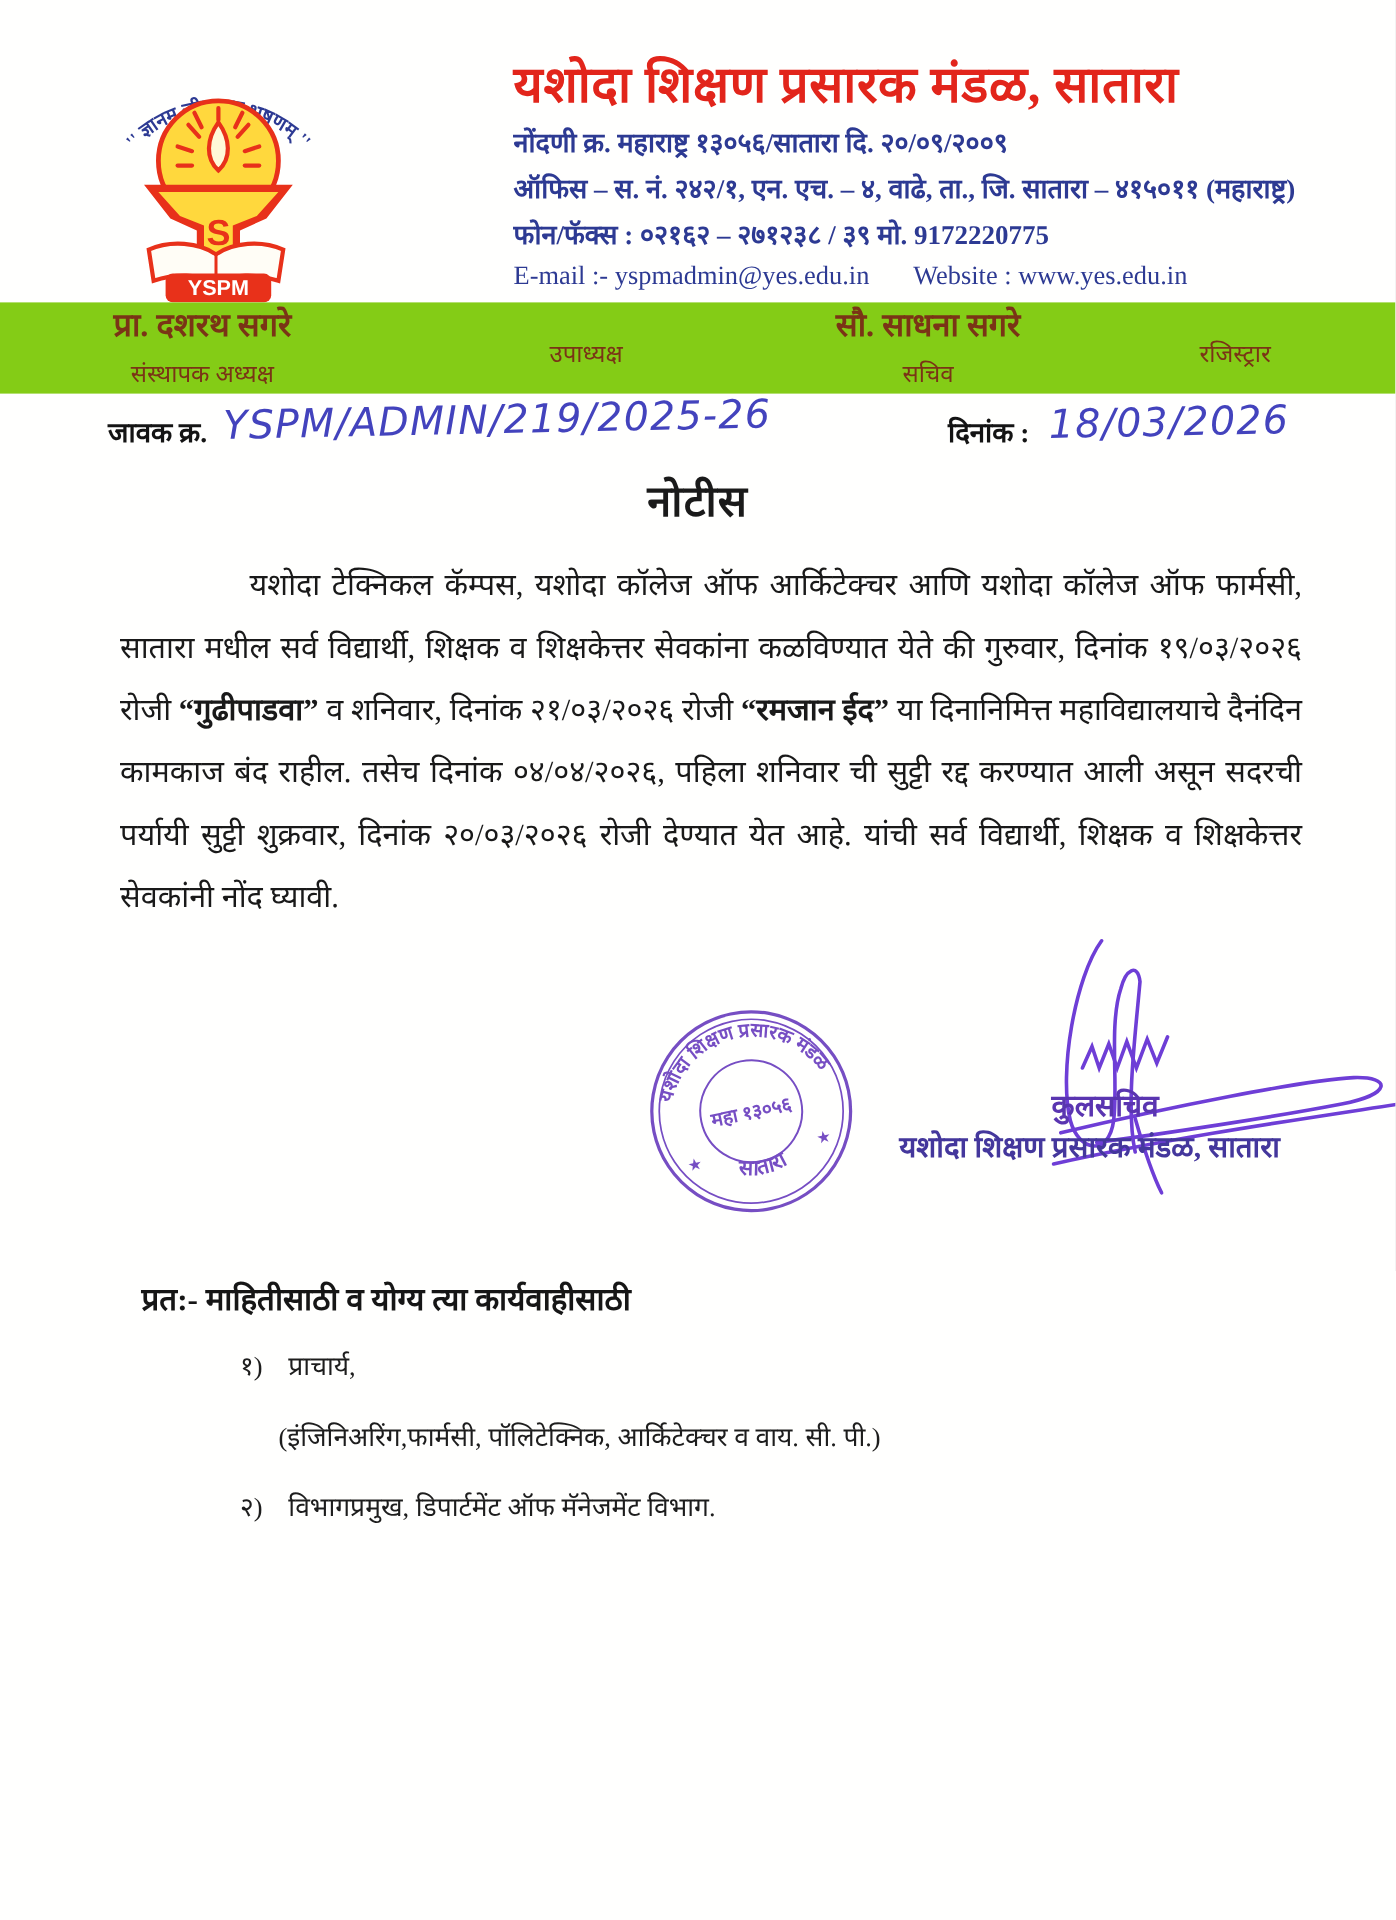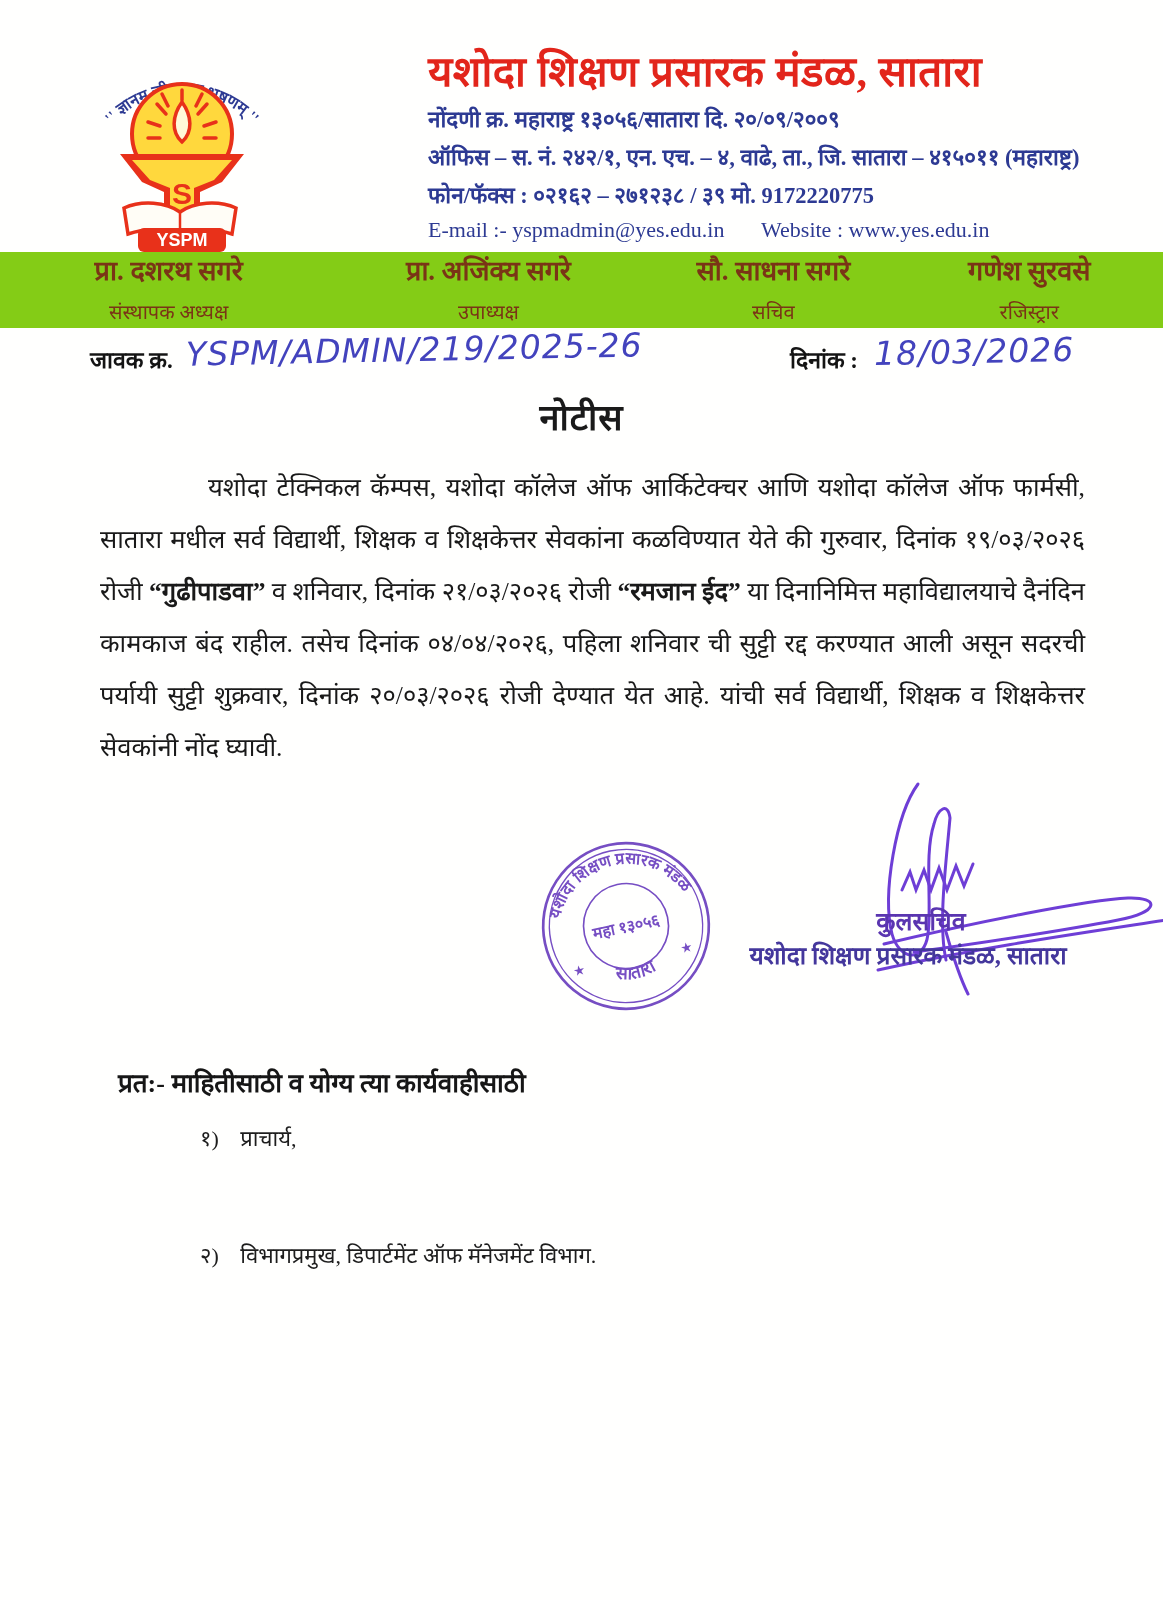--- a/index.html
+++ b/index.html
@@ -135,29 +135,27 @@
       <span>www.yes.edu.in</span>
     </div>
   </div>
 
   <div id="officials-band">
     <div class="official">
       <div class="o-name">प्रा. दशरथ सगरे</div>
       <div class="o-role">संस्थापक अध्यक्ष</div>
     </div>
     <div class="official">
-      <div class="o-name">प्रा. अजिंक्य सगरे</div>
       <div class="o-role">उपाध्यक्ष</div>
     </div>
     <div class="official">
       <div class="o-name">सौ. साधना सगरे</div>
       <div class="o-role">सचिव</div>
     </div>
     <div class="official">
-      <div class="o-name">गणेश सुरवसे</div>
       <div class="o-role">रजिस्ट्रार</div>
     </div>
   </div>
 
   <div class="printed-label" style="left:90px; top:343px;">जावक क्र.</div>
   <div class="handwritten" style="left:186px; top:330px;">YSPM/ADMIN/219/2025-26</div>
   <div class="printed-label" style="left:790px; top:343px;">दिनांक :</div>
   <div class="handwritten" style="left:874px; top:332px;">18/03/2026</div>
 
   <div id="notice-title">नोटीस</div>
@@ -199,18 +197,21 @@
   </div>
   <div id="sig-designation">कुलसचिव</div>
   <div id="sig-org">यशोदा शिक्षण प्रसारक मंडळ, सातारा</div>
 
   <div id="copies-heading">प्रत:- माहितीसाठी व योग्य त्या कार्यवाहीसाठी</div>
 
   <div class="copy-line" style="left:200px; top:1122px;">
     <span class="num">१)</span>
     <span>प्राचार्य,</span>
   </div>
+  <div class="copy-line" style="left:232px; top:1181px;">
+    <span>(इंजिनिअरिंग,फार्मसी, पॉलिटेक्निक, आर्किटेक्चर व वाय. सी. पी.)</span>
+  </div>
   <div class="copy-line" style="left:200px; top:1239px;">
     <span class="num">२)</span>
     <span>विभागप्रमुख, डिपार्टमेंट ऑफ मॅनेजमेंट विभाग.</span>
   </div>
 
 </div>
 
 </body></html>

